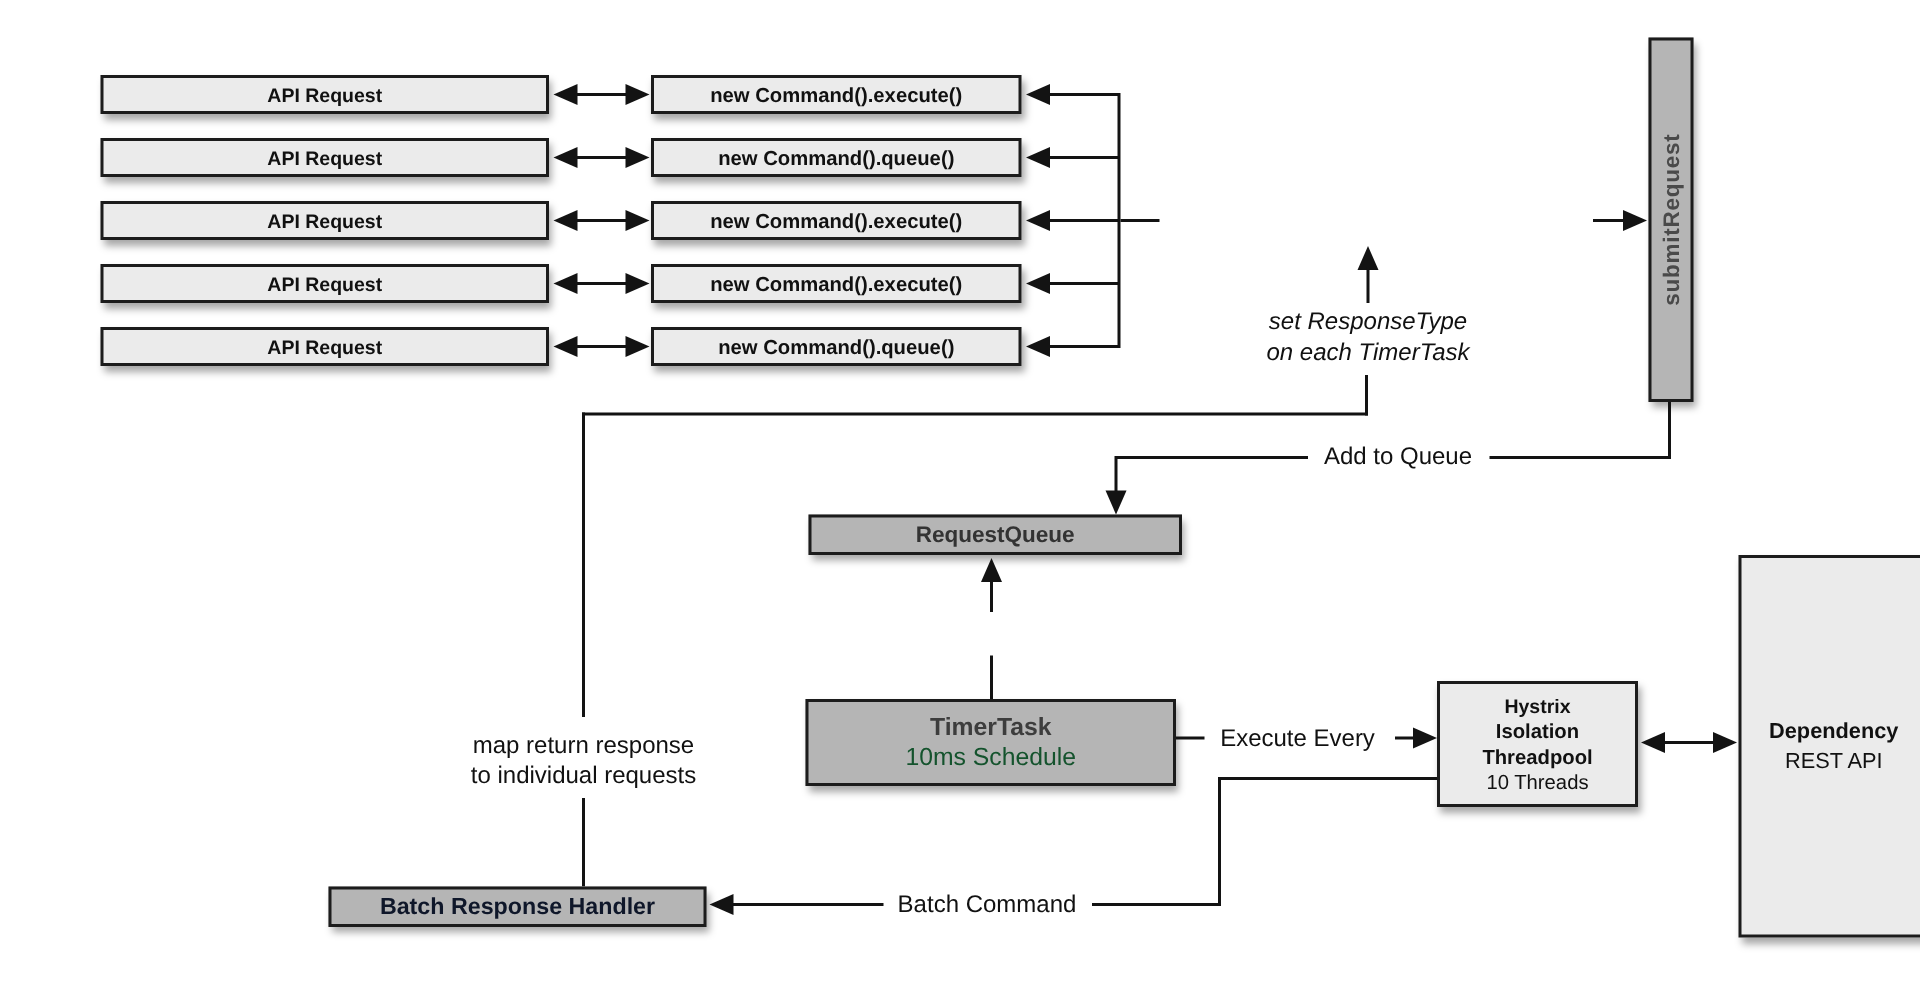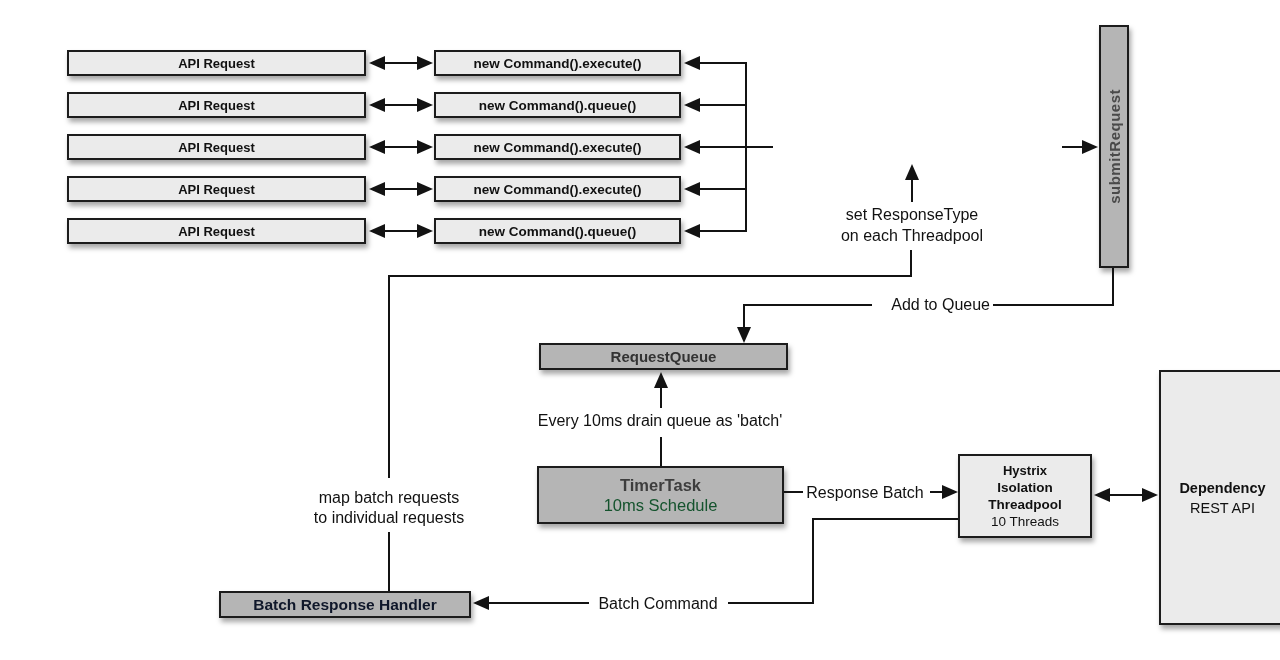--- a/index.html
+++ b/index.html
@@ -102,58 +102,57 @@
   <div class="hline" style="left:1026px;top:146px;width:22px;"></div>
   <div class="ah ah-r" style="left:1046px;top:140px;"></div>
 
   <div class="box gray" style="left:1063px;top:25px;width:30px;height:243px;">
     <span class="vert-text">submitRequest</span>
   </div>
 
   <div class="ah ah-u" style="left:869px;top:164px;"></div>
   <div class="vline" style="left:875px;top:178px;height:24px;"></div>
 
-  <div class="ann" style="left:786px;top:204px;width:180px;line-height:21px;">
+  <div class="ann" style="left:786px;top:204px;width:180px;line-height:21px;font-style:italic;">
     <div>set ResponseType</div>
-    <div>on each Threadpool</div>
+    <div>on each TimerTask</div>
   </div>
 
   <div class="vline" style="left:874px;top:250px;height:27px;"></div>
   <div class="hline" style="left:352px;top:275px;width:524px;"></div>
   <div class="vline" style="left:352px;top:275px;height:203px;"></div>
   <div class="vline" style="left:352px;top:532px;height:59px;"></div>
 
   <div class="ann" style="left:263px;top:488px;width:180px;line-height:20px;">
-    <div>map batch requests</div>
+    <div>map return response</div>
     <div>to individual requests</div>
   </div>
 
   <div class="vline" style="left:1076px;top:268px;height:38px;"></div>
   <div class="hline" style="left:957px;top:304px;width:121px;"></div>
-  <div class="ann" style="left:838px;top:296px;width:116px;text-align:right;">Add to Queue</div>
+  <div class="ann" style="left:838px;top:296px;width:116px;">Add to Queue</div>
   <div class="hline" style="left:708px;top:304px;width:128px;"></div>
   <div class="vline" style="left:707px;top:304px;height:25px;"></div>
   <div class="ah ah-d" style="left:701px;top:327px;"></div>
 
   <div class="box gray" style="left:503px;top:343px;width:249px;height:27px;align-items:center;">
     <span style="font-weight:bold;font-size:15px;color:#333;">RequestQueue</span>
   </div>
 
   <div class="ah ah-u" style="left:618px;top:372px;"></div>
   <div class="vline" style="left:624px;top:386px;height:22px;"></div>
-  <div class="ann" style="left:474px;top:412px;width:300px;">Every 10ms drain queue as 'batch'</div>
   <div class="vline" style="left:624px;top:437px;height:29px;"></div>
 
   <div class="box gray stack" style="left:501px;top:466px;width:247px;height:58px;">
     <div style="font-weight:bold;font-size:16.5px;color:#3d3d3d;line-height:20px;">TimerTask</div>
     <div style="font-size:16.5px;color:#14532d;line-height:20px;">10ms Schedule</div>
   </div>
 
   <div class="hline" style="left:748px;top:491px;width:19px;"></div>
-  <div class="ann" style="left:764px;top:484px;width:130px;">Response Batch</div>
+  <div class="ann" style="left:764px;top:484px;width:130px;">Execute Every</div>
   <div class="hline" style="left:894px;top:491px;width:14px;"></div>
   <div class="ah ah-r" style="left:906px;top:485px;"></div>
 
   <div class="box light stack" style="left:922px;top:454px;width:134px;height:84px;">
     <div style="font-weight:bold;font-size:13px;line-height:17px;">Hystrix</div>
     <div style="font-weight:bold;font-size:13.5px;line-height:17px;">Isolation</div>
     <div style="font-weight:bold;font-size:13.5px;line-height:17px;">Threadpool</div>
     <div style="font-size:13.5px;line-height:17px;">10 Threads</div>
   </div>
 

